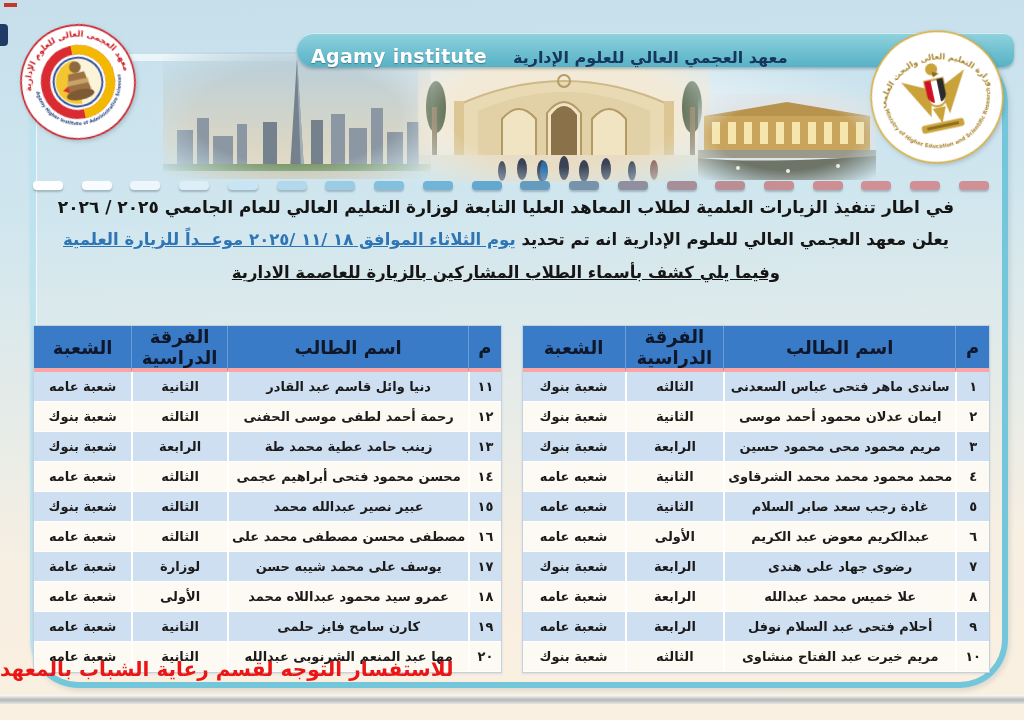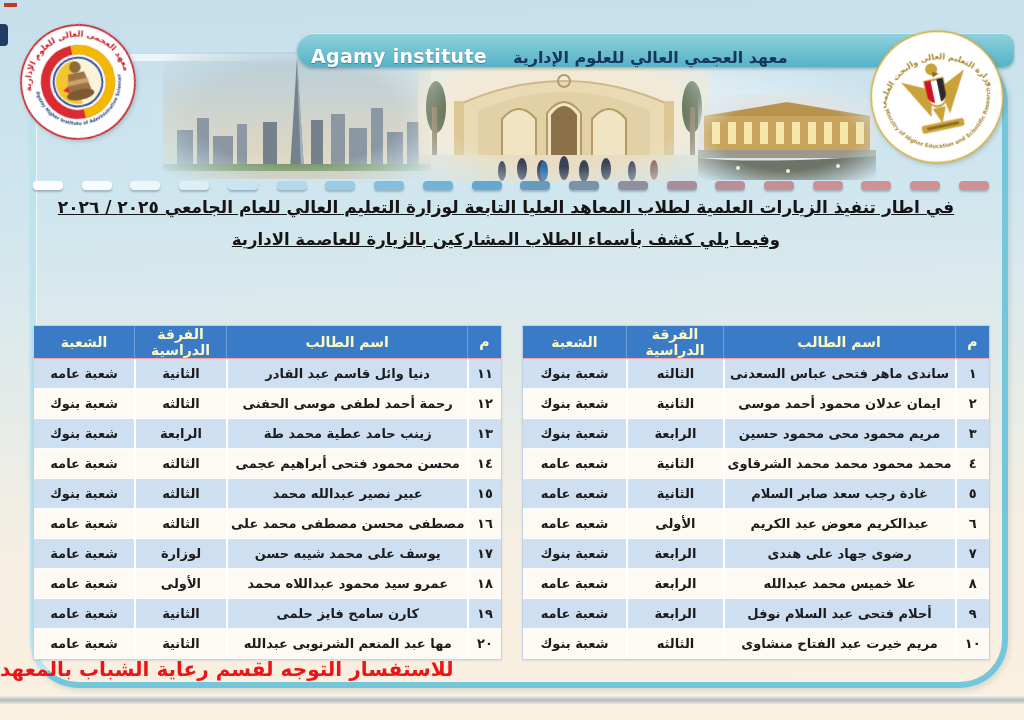--- a/index.html
+++ b/index.html
@@ -51,32 +51,32 @@
   .dashes i:nth-child(5){background:#c9e4f2}.dashes i:nth-child(6){background:#b2d8ec}
   .dashes i:nth-child(7){background:#9acce5}.dashes i:nth-child(8){background:#84c0de}
   .dashes i:nth-child(9){background:#70b4d8}.dashes i:nth-child(10){background:#63a8cf}
   .dashes i:nth-child(11){background:#659cbe}.dashes i:nth-child(12){background:#7793ab}
   .dashes i:nth-child(13){background:#8f8fa0}.dashes i:nth-child(14){background:#a88e99}
   .dashes i:nth-child(15){background:#bb8d95}.dashes i:nth-child(16){background:#c78e94}
   .dashes i:nth-child(17){background:#cd8f94}.dashes i:nth-child(18){background:#d09095}
   .dashes i:nth-child(19){background:#d09095}.dashes i:nth-child(20){background:#cf9196}
   
   .intro{position:absolute;left:36px;top:194px;width:952px;text-align:center;direction:rtl;z-index:4;}
-  .intro p{margin:0 12px 7px 0;font-weight:bold;color:#151515;font-size:16.5px;line-height:1.55;text-decoration:underline;}
+  .intro p{margin:0 12px 7px 0;font-weight:bold;color:#151515;font-size:16.5px;line-height:1.55;}
   .intro .l1{font-size:17px;}
   .blue-seg{color:#2e75b6;text-decoration:underline;}
   .l3{color:#2e75b6;}
   .list-heading{margin:10px 0 0 0;font-weight:bold;font-size:17px;color:#fe0000;text-decoration:underline;}
   
   .tables{position:absolute;left:33px;top:325px;width:957px;display:flex;direction:rtl;gap:20px;z-index:4;}
   table.roster{border-collapse:separate;border-spacing:0;direction:rtl;flex:1;
     border:1px solid #c3d2e2;background:#fdf9f3;box-shadow:0 1px 2px rgba(120,130,140,.2);}
   table.roster th{
-    background:#3a7bc8;color:#fef9c3;font-weight:bold;font-size:14px;height:30px;
-    border-inline-end:1px solid #6b9fd8;border-bottom:1px solid #fca5a5;padding:0 2px;}
+    background:#3a7bc8;color:#0f172a;font-weight:bold;font-size:18px;height:30px;
+    border-inline-end:1px solid #6b9fd8;border-bottom:4px solid #fca5a5;padding:0 2px;}
   table.roster td{
     font-weight:bold;font-size:13px;color:#1b1b1b;text-align:center;height:29px;padding:0 3px;
     border-inline-end:2px solid #ffffff;border-bottom:1px solid rgba(255,255,255,.95);
     white-space:nowrap;overflow:hidden;}
   table.roster th:last-child,table.roster td:last-child{border-inline-end:none;}
   table.roster tbody tr:nth-child(odd) td{background:#cfdff2;}
   table.roster tbody tr:nth-child(even) td{background:#fdf9f3;}
   col.c-serial{width:8%;}col.c-name{width:45.5%;}col.c-grade{width:22.5%;}col.c-section{width:24%;}
   
   .footer-note{position:absolute;left:0;top:657px;width:1024px;text-align:left;z-index:4;
@@ -267,20 +267,24 @@
     <i></i>
     <i></i>
     <i></i>
     <i></i>
     <i></i>
     <i></i>
   </div>
 
 <div class="intro">
   <p class="l1">في اطار تنفيذ الزيارات العلمية لطلاب المعاهد العليا التابعة لوزارة التعليم العالي للعام الجامعي ٢٠٢٥ / ٢٠٢٦</p>
+  <p class="l2">
+    <span>يعلن معهد العجمي العالي للعلوم الإدارية انه تم تحديد</span>
+    <span class="blue-seg">يوم الثلاثاء الموافق ١٨ /١١ /٢٠٢٥ موعــداً للزيارة العلمية</span>
+  </p>
   <p class="list-heading">وفيما يلي كشف بأسماء الطلاب المشاركين بالزيارة للعاصمة الادارية</p>
 </div>
 
 <div class="tables">
   <table class="roster">
     <colgroup>
         <col class="c-serial">
         <col class="c-name">
         <col class="c-grade">
         <col class="c-section">

